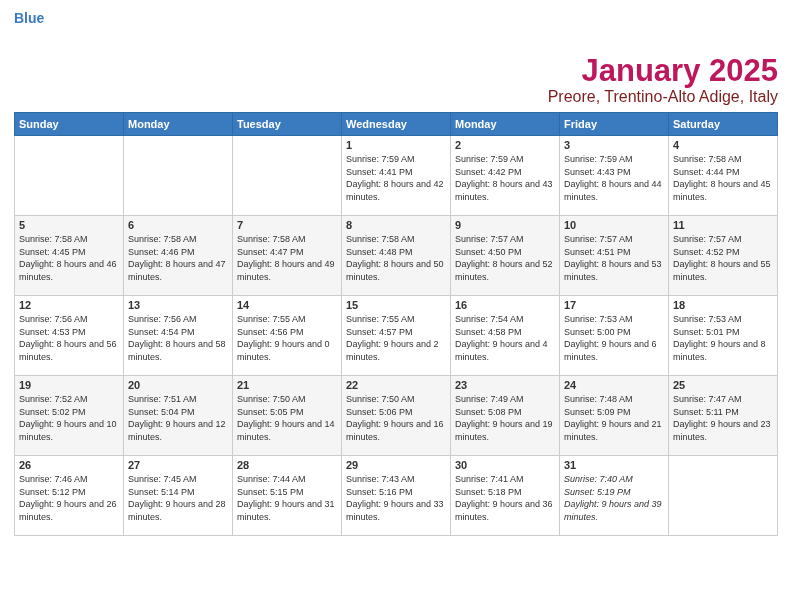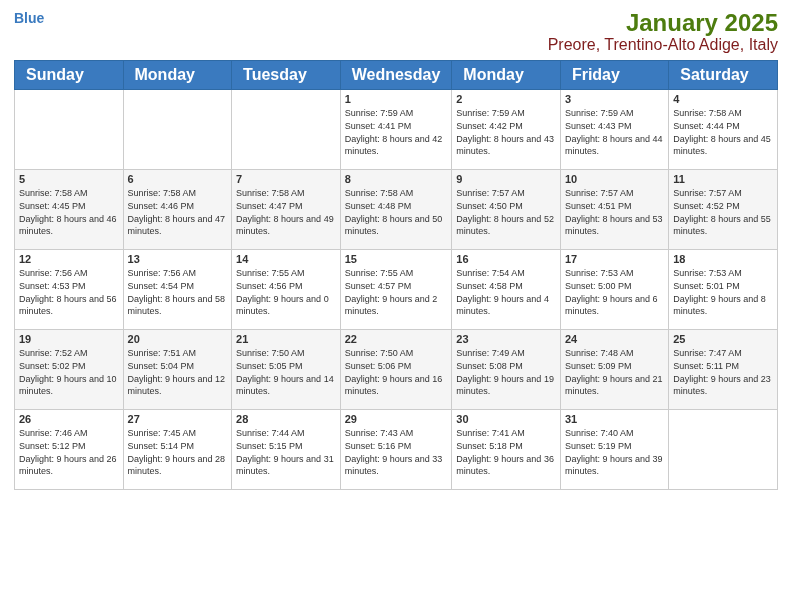--- a/index.html
+++ b/index.html
@@ -36,40 +36,41 @@
     }
     .logo-icon {
       width: 28px;
       height: 28px;
       margin-left: 2px;
     }
     .title-block {
       text-align: right;
     }
     .month-title {
-      font-size: 24px;
+      font-size: 31px;
       font-weight: bold;
-      color: #4d7c0f;
+      color: #be185d;
       line-height: 1.1;
+      margin-top: 44px;
     }
     .subtitle {
       font-size: 16px;
       color: #7f1d1d;
     }
     .calendar {
       width: 100%;
       border-collapse: collapse;
       border: 1px solid #bbb;
     }
     .calendar th {
       background: #3a7abf;
       color: #fff;
-      font-size: 16px;
+      font-size: 11px;
       font-weight: bold;
-      padding: 5px 11px;
+      padding: 5px 4px;
       text-align: left;
       border: 1px solid #2e6aa5;
     }
     .calendar td {
       width: calc(100%/7);
       vertical-align: top;
       border: 1px solid #ccc;
       padding: 3px 4px;
       font-size: 9.5px;
       color: #333;
@@ -314,21 +315,21 @@
 Daylight: 9 hours and 33 minutes.</div>
           </td>
           <td>
             <span class="day-number">30</span>
             <div class="day-info" style="white-space: pre-line;">Sunrise: 7:41 AM
 Sunset: 5:18 PM
 Daylight: 9 hours and 36 minutes.</div>
           </td>
           <td>
             <span class="day-number">31</span>
-            <div class="day-info" style="white-space: pre-line;">Sunrise: 7:40 AM
+            <div class="day-info" style="white-space: pre-line; font-style: italic;">Sunrise: 7:40 AM
 Sunset: 5:19 PM
 Daylight: 9 hours and 39 minutes.</div>
           </td>
           <td class="empty"></td>
         </tr>
       </tbody>
   </table>
 </div>
 
 </body></html>

